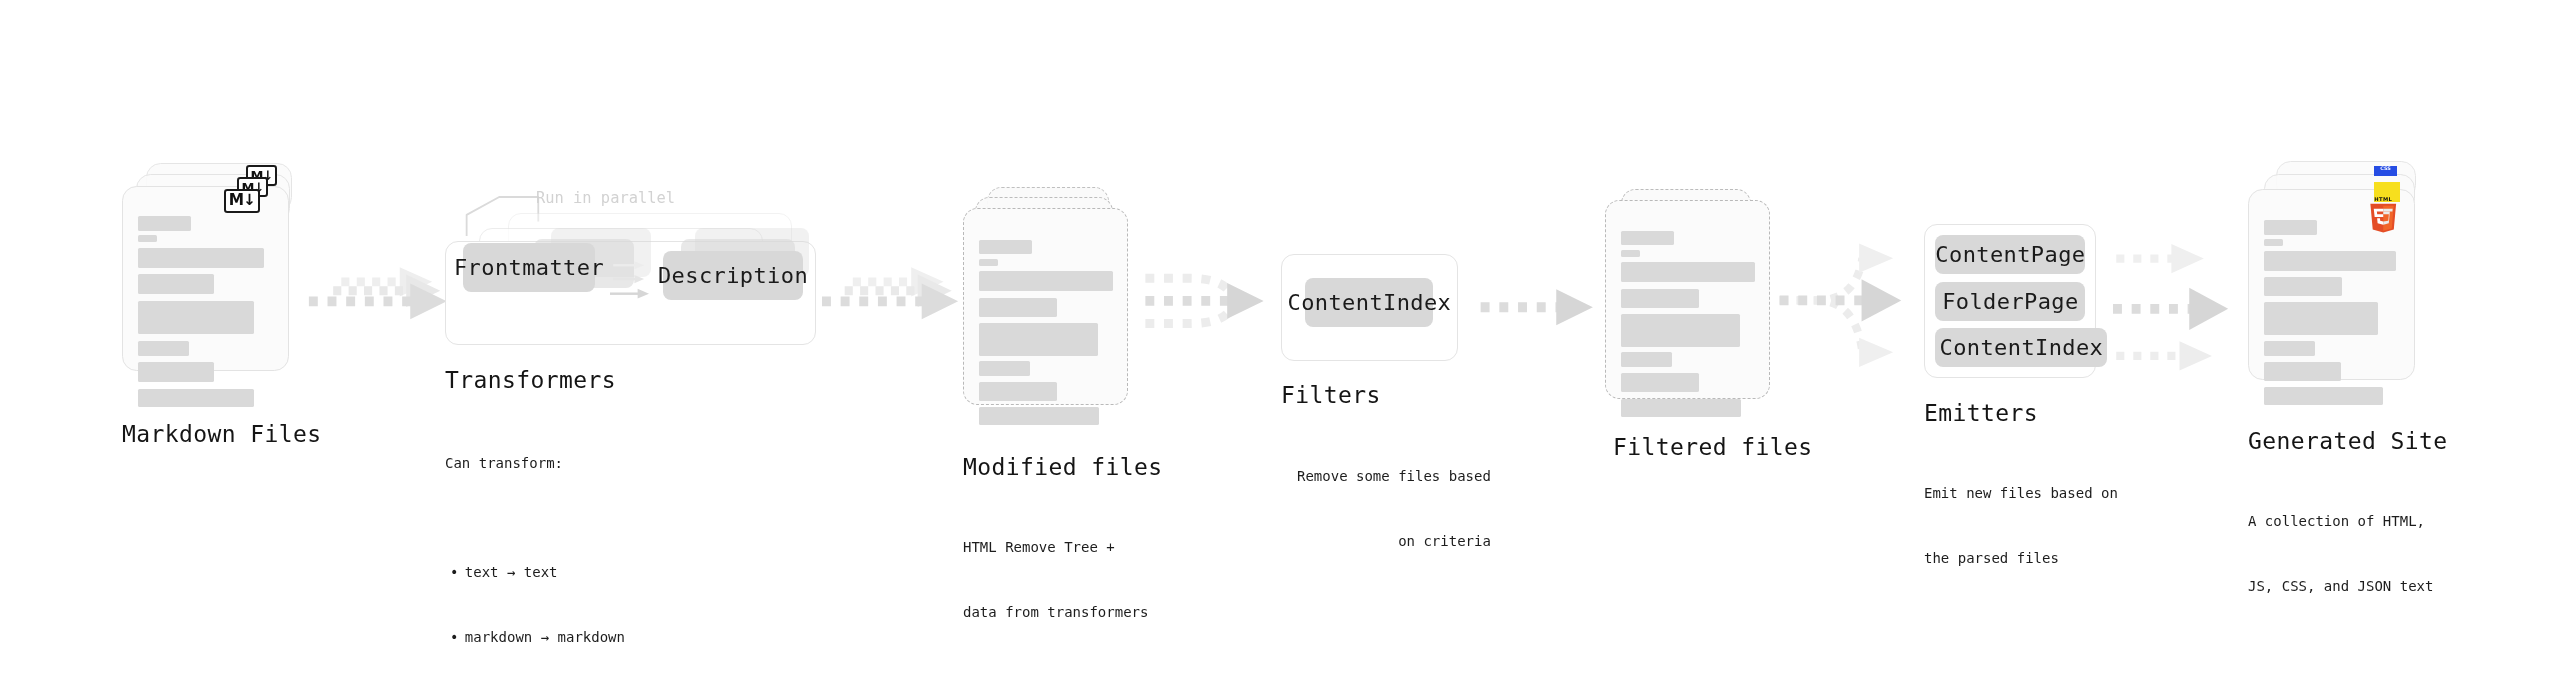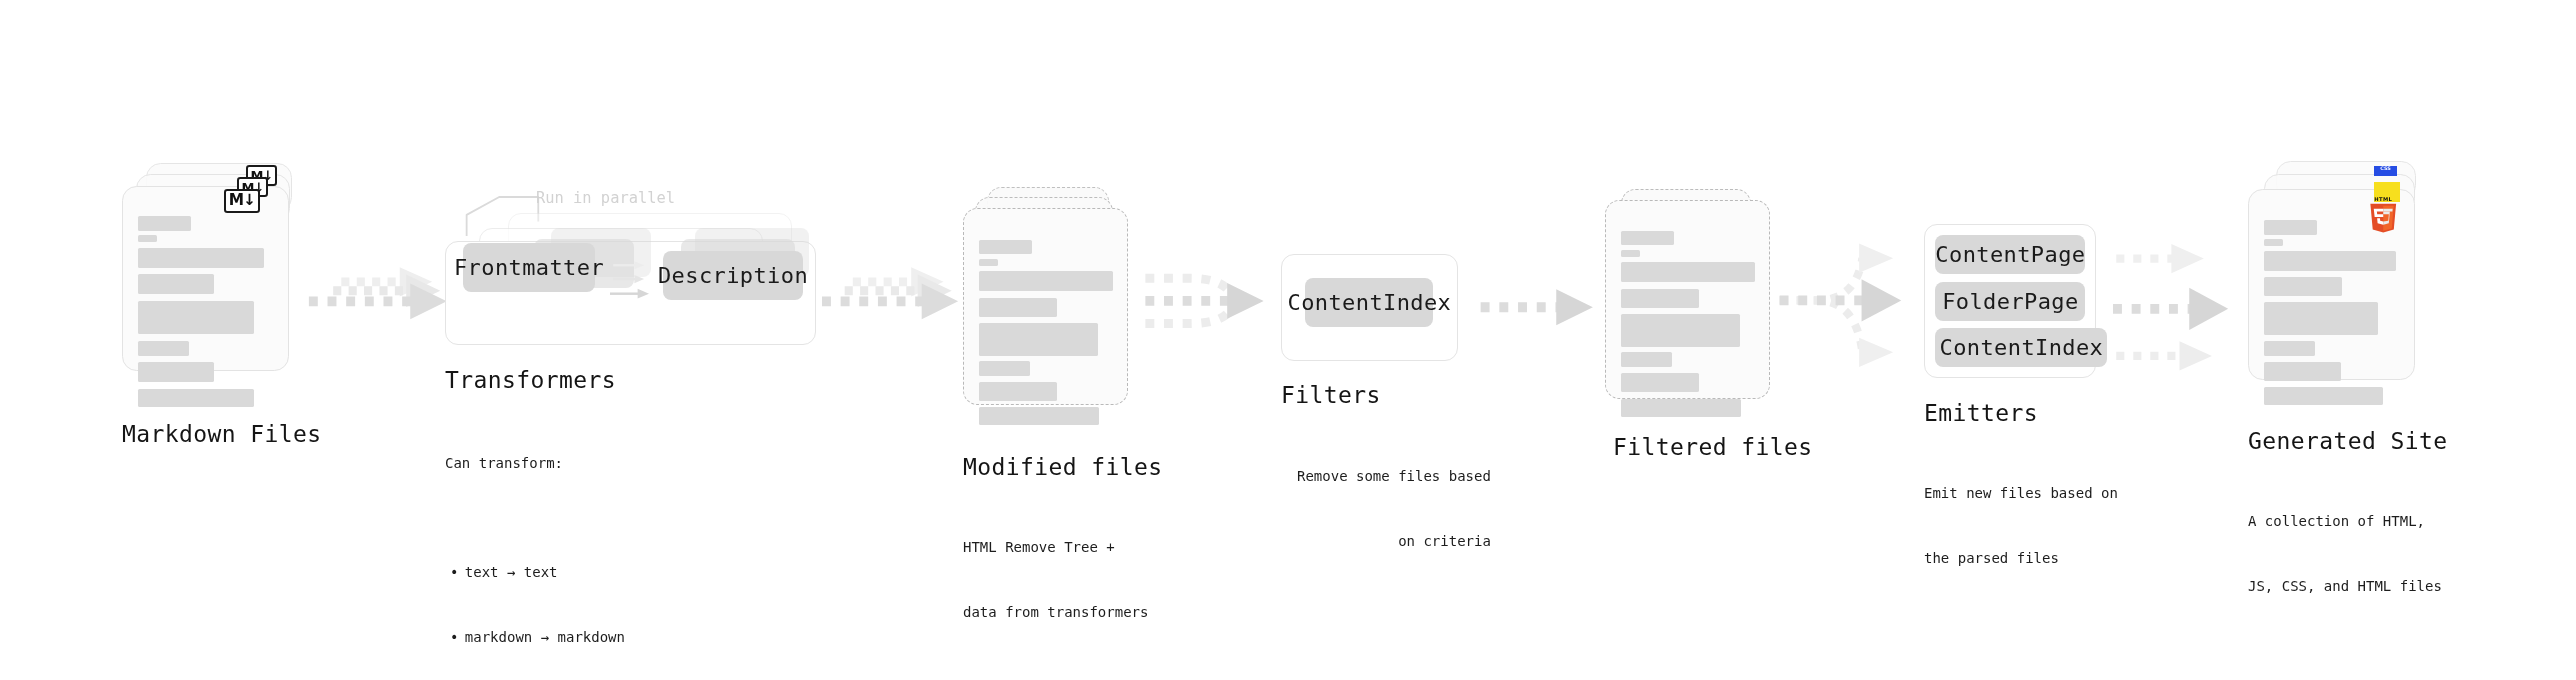--- a/index.html
+++ b/index.html
@@ -363,18 +363,18 @@
       <div class="skel" style="left:16.3px; top:116px; width:78px;  height:18.7px;"></div>
       <div class="skel" style="left:16.3px; top:141px; width:114px; height:32.5px;"></div>
       <div class="skel" style="left:16.3px; top:180px; width:51px;  height:14.6px;"></div>
       <div class="skel" style="left:16.3px; top:201px; width:77px;  height:18.7px;"></div>
       <div class="skel" style="left:16.3px; top:226px; width:119px; height:18px;"></div>
     </div>
 
     <div class="caption-title" style="left:0px; top:267px;">Generated Site</div>
     <div class="caption-sub" style="left:0px; top:307px;">
       <div>A collection of HTML,</div>
-      <div>JS, CSS, and HTML files</div>
+      <div>JS, CSS, and JSON text</div>
     </div>
   </div>
 
 </div>
 
 
 </body></html>

